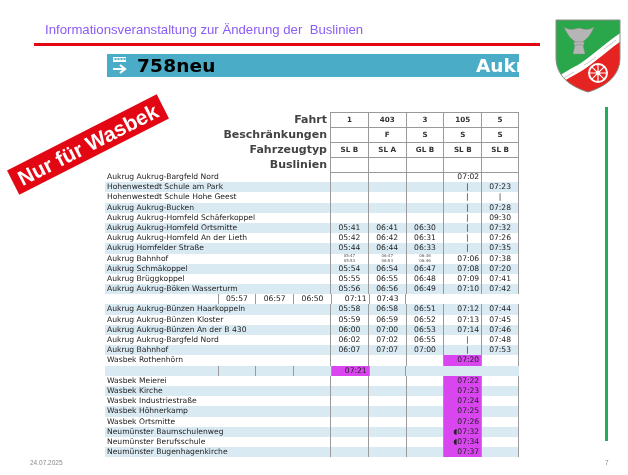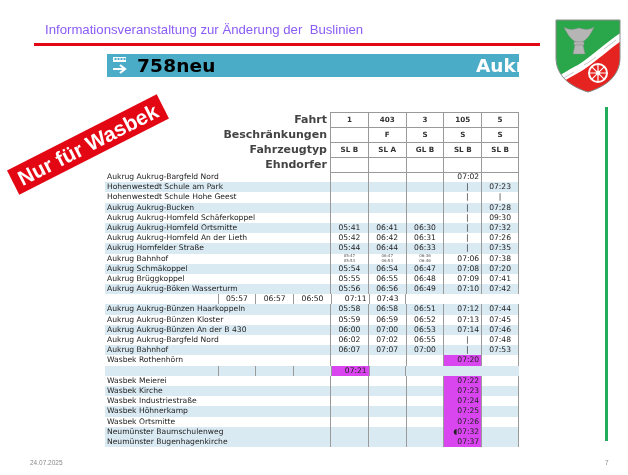--- a/index.html
+++ b/index.html
@@ -88,21 +88,21 @@
   <span class="route">758neu</span>
   <span class="dest">Aukrug</span>
 </div>
 
 <div class="stamp">Nur für Wasbek</div>
 
 <div class="hdr-labels">
   <div>Fahrt</div>
   <div>Beschränkungen</div>
   <div>Fahrzeugtyp</div>
-  <div>Ehndorfer</div>
+  <div>Buslinien</div>
 </div>
 <div class="hdr-grid">
   <div class="hdr-row">
     <div class="hdr-cell">1</div>
     <div class="hdr-cell">403</div>
     <div class="hdr-cell">3</div>
     <div class="hdr-cell">105</div>
     <div class="hdr-cell last">5</div>
   </div>
   <div class="hdr-row">
@@ -331,20 +331,28 @@
       <div class="t last"></div>
     </div>
   <div class="row alt">
       <div class="stop">Neumünster Baumschulenweg</div>
       <div class="t"></div>
       <div class="t"></div>
       <div class="t"></div>
       <div class="t c105 hl">◖07:32</div>
       <div class="t last"></div>
     </div>
+  <div class="row">
+      <div class="stop">Neumünster Berufsschule</div>
+      <div class="t"></div>
+      <div class="t"></div>
+      <div class="t"></div>
+      <div class="t c105 hl">◖07:34</div>
+      <div class="t last"></div>
+    </div>
   <div class="row alt">
       <div class="stop">Neumünster Bugenhagenkirche</div>
       <div class="t"></div>
       <div class="t"></div>
       <div class="t"></div>
       <div class="t c105 hl">07:37</div>
       <div class="t last"></div>
     </div>
 </div>
 

